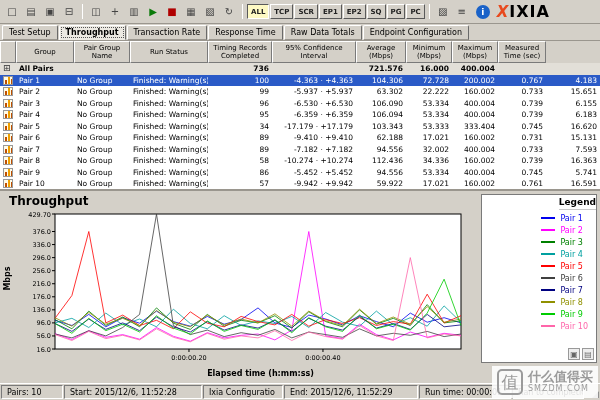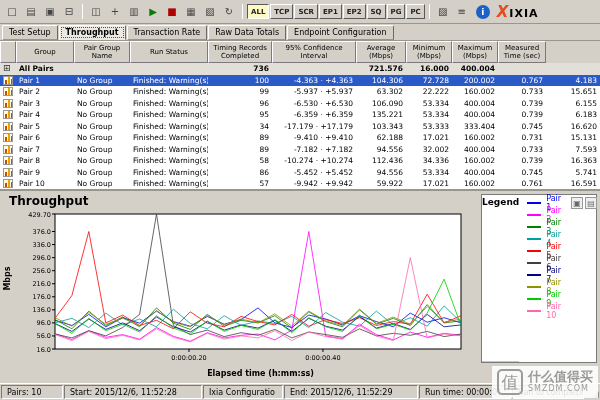--- a/index.html
+++ b/index.html
@@ -8,21 +8,21 @@
   
   .toolbar{height:24px;display:flex;align-items:center;gap:1px;padding:1px 3px;background:#d4d0c8;border-bottom:1px solid #9a968e;flex:none;}
   .tbtn{width:18px;height:18px;display:flex;align-items:center;justify-content:center;font-size:10px;color:#444;border:1px solid transparent;background:#d4d0c8;cursor:default;}
   .tbtn.run{color:#0a7a0a}.tbtn.stop{color:#b00000}
   .tsep{width:1px;height:15px;background:#808080;border-right:1px solid #fff;margin:0 3px;}
   .mode-btn{height:15px;padding:0 3px;font-size:7px;font-weight:bold;color:#222;background:#d4d0c8;border:1px solid;border-color:#fff #5a5a5a #5a5a5a #fff;display:flex;align-items:center;}
   .mode-btn.active{border-color:#5a5a5a #fff #fff #5a5a5a;background:#fef9c3;}
   .info-ball{width:14px;height:14px;border-radius:50%;background:#1a62c8;color:#fff;font-size:9px;font-weight:bold;display:flex;align-items:center;justify-content:center;margin-left:4px;}
   .logo{display:flex;align-items:baseline;margin-left:6px;}
   .logo-x{color:#e8491d;font-weight:900;font-style:italic;font-size:15px;margin-right:1px;}
-  .logo-text{font-weight:bold;font-size:11px;letter-spacing:1px;}
+  .logo-text{font-weight:bold;font-size:16px;letter-spacing:1px;}
   
   .tabbar{height:17px;display:flex;align-items:flex-end;padding:1px 2px 0;background:#d4d0c8;border-bottom:1px solid #9a968e;flex:none;}
   .tab{padding:2px 6px 2px;font-size:8px;white-space:nowrap;border:1px solid;border-color:#fff #6a6a6a #9a968e #fff;border-radius:2px 2px 0 0;background:#d4d0c8;margin-right:1px;cursor:default;}
   .tab.active{background:#ece9e2;border-bottom-color:#ece9e2;font-weight:bold;outline:1px dotted #555;outline-offset:-3px;}
   
   .grid{display:grid;grid-template-columns:16px 58px 56px 78px 64px 84px 50px 46px 46px 48px 1fr;}
   .thead{flex:none;}
   .thead .hc{font-size:7px;text-align:center;white-space:pre-line;line-height:1.2;display:flex;align-items:center;justify-content:center;height:22px;background:#d4d0c8;border:1px solid;border-color:#fff #7a7a7a #7a7a7a #fff;padding:1px;}
   .tbody{background:#fff;flex:none;height:128px;border-bottom:2px solid #9a968e;overflow:hidden;}
   .trow{height:11.5px;align-items:center;font-size:7.5px;cursor:default;}
@@ -32,21 +32,21 @@
   .trow.selected{background:#2a5ac7;color:#fff;}
   .pair-icon{width:10px;height:9px;border:1px solid #999;background-color:#fffbe8;background-image:linear-gradient(#c05000,#c05000),linear-gradient(#f0a000,#f0a000),linear-gradient(#c05000,#c05000);background-size:2px 4px,2px 7px,2px 5px;background-position:1px bottom,4px bottom,7px bottom;background-repeat:no-repeat;}
   .grp-icon{font-size:9px;color:#555;line-height:1;}
   
   .chart-section{flex:1;display:flex;gap:3px;padding:3px 3px 20px 3px;background:#d4d0c8;min-height:0;}
   .chart-panel{flex:1;position:relative;display:flex;flex-direction:column;min-width:0;}
   .chart-title{font-size:12px;font-weight:bold;padding:0 0 1px 6px;}
   .mbps-label{position:absolute;left:-8px;top:80px;transform:rotate(-90deg);font-size:8px;font-weight:bold;}
   .chart-svg-wrap{margin-left:12px;}
   .x-axis-title{text-align:center;font-size:8px;font-weight:bold;margin-left:40px;}
-  .legend-panel{width:116px;flex:none;background:#fff;border:1px solid #7a7a7a;display:flex;flex-direction:row;}
+  .legend-panel{width:116px;flex:none;background:#fff;border:1px solid #7a7a7a;display:flex;flex-direction:column;align-items:flex-end;}
   .legend-title{text-align:center;font-weight:bold;font-size:9px;padding:2px 0;border-bottom:1px solid #c8c8c8;}
   .legend-items{flex:1;padding:2px 0;}
   .legend-item{display:flex;align-items:center;gap:5px;padding:1px 8px;font-size:8px;height:12px;}
   .swatch{width:14px;height:2px;flex:none;}
   .legend-tools{display:flex;gap:2px;padding:2px;}
   .ltool{width:12px;height:12px;border:1px solid #999;display:flex;align-items:center;justify-content:center;font-size:8px;color:#666;background:#eee;}
   
   .statusbar{height:17px;flex:none;display:flex;align-items:stretch;background:#d4d0c8;border-top:1px solid #fff;padding:1px;}
   .sfield{border:1px solid;border-color:#7a7a7a #fff #fff #7a7a7a;margin-right:1px;padding:1px 5px;font-size:8px;white-space:nowrap;display:flex;align-items:center;overflow:hidden;}
   .sfield.grow{flex:1;}
@@ -93,20 +93,21 @@
     <span class="logo">
       <span class="logo-x">X</span>
       <span class="logo-text">IXIA</span>
     </span>
   </div>
 
   <div class="tabbar">
     <span class="tab">Test Setup</span>
     <span class="tab active">Throughput</span>
     <span class="tab">Transaction Rate</span>
+    <span class="tab">Response Time</span>
     <span class="tab">Raw Data Totals</span>
     <span class="tab">Endpoint Configuration</span>
   </div>
 
   <div class="grid thead">
     <div class="hc"></div>
     <div class="hc">Group</div>
     <div class="hc">Pair Group
 Name</div>
     <div class="hc">Run Status</div>
@@ -191,21 +192,21 @@
 
     <div class="grid trow">
       <div class="c">
           <span class="pair-icon"></span>
         </div>
       <div class="c">Pair 4</div>
       <div class="c">No Group</div>
       <div class="c">Finished: Warning(s)</div>
       <div class="c num">95</div>
       <div class="c num">-6.359 · +6.359</div>
-      <div class="c num">135.221</div>
+      <div class="c num">106.094</div>
       <div class="c num">53.334</div>
       <div class="c num">400.004</div>
       <div class="c num">0.739</div>
       <div class="c num">6.183</div>
     </div>
 
     <div class="grid trow">
       <div class="c">
           <span class="pair-icon"></span>
         </div>

